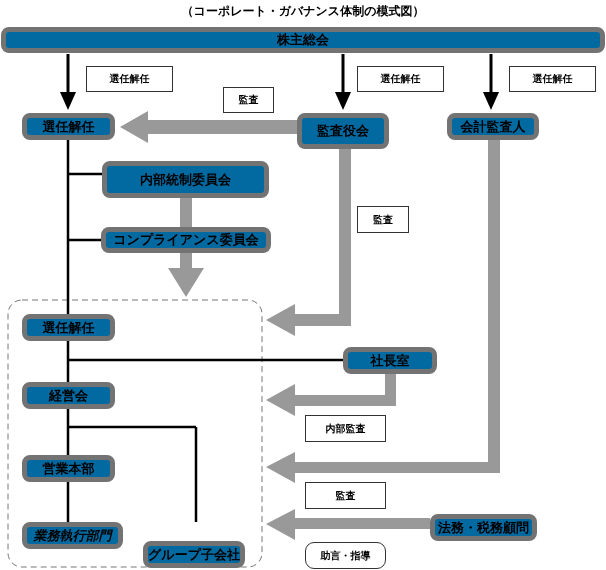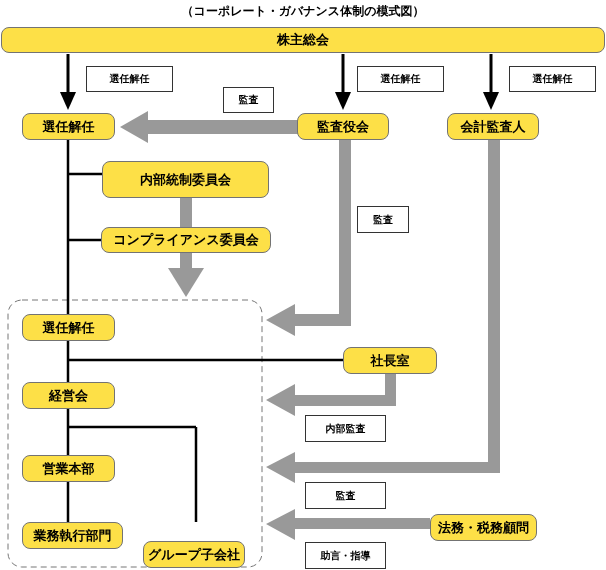--- a/index.html
+++ b/index.html
@@ -1,20 +1,20 @@
 <!DOCTYPE html>
 <html><head>
 <meta charset="utf-8">
 <style>
   html, body { margin:0; padding:0; background:#fff; }
   body { width:606px; height:570px; position:relative; overflow:hidden;
          font-family:"DejaVu Sans", sans-serif; color:#000; }
   .title { position:absolute; left:0; top:0; width:606px; text-align:center;
            font-size:12px; font-weight:bold; line-height:22px; }
-  .node { position:absolute; background:#fde047; border:1px solid #737373;
+  .node { position:absolute; background:#0369a1; border:5px solid #737373;
           border-radius:8px; box-sizing:border-box; text-align:center;
           font-size:13px; font-weight:bold; display:flex; align-items:center;
           justify-content:center; white-space:nowrap; letter-spacing:0px; }
   .label { position:absolute; background:#fff; border:1px solid #333;
            box-sizing:border-box; text-align:center; font-size:10px; font-weight:bold;
            display:flex; align-items:center; justify-content:center; white-space:nowrap; }
   svg.lines { position:absolute; left:0; top:0; }
 </style>
 </head>
 <body>
@@ -76,34 +76,34 @@
 
   <g fill="#999">
     <rect x="290" y="518" width="140" height="11"></rect>
     <polygon points="266,524 295,509 295,540"></polygon>
   </g>
 </svg>
 
 <div class="node" style="left:1px;top:27px;width:604px;height:26px;">株主総会</div>
 
 <div class="node" style="left:22px;top:113px;width:93px;height:27px;">選任解任</div>
-<div class="node" style="left:297px;top:113px;width:92px;height:27px;">監査役会</div>
+<div class="node" style="left:297px;top:113px;width:92px;height:36px;">監査役会</div>
 <div class="node" style="left:447px;top:113px;width:92px;height:27px;">会計監査人</div>
 
 <div class="node" style="left:102px;top:161px;width:167px;height:37px;">内部統制委員会</div>
 <div class="node" style="left:101px;top:227px;width:170px;height:26px;">コンプライアンス委員会</div>
 
 <div class="node" style="left:22px;top:314px;width:93px;height:27px;">選任解任</div>
 <div class="node" style="left:343px;top:347px;width:94px;height:27px;">社長室</div>
 <div class="node" style="left:22px;top:382px;width:93px;height:27px;">経営会</div>
 <div class="node" style="left:22px;top:455px;width:93px;height:27px;">営業本部</div>
-<div class="node" style="left:22px;top:522px;width:101px;height:27px;">業務執行部門</div>
+<div class="node" style="left:22px;top:522px;width:101px;height:27px;font-style:italic;">業務執行部門</div>
 <div class="node" style="left:143px;top:541px;width:102px;height:27px;">グループ子会社</div>
 <div class="node" style="left:430px;top:514px;width:107px;height:27px;">法務・税務顧問</div>
 
 <div class="label" style="left:86px;top:66px;width:87px;height:26px;">選任解任</div>
 <div class="label" style="left:357px;top:66px;width:87px;height:26px;">選任解任</div>
 <div class="label" style="left:509px;top:66px;width:87px;height:26px;">選任解任</div>
 <div class="label" style="left:223px;top:87px;width:51px;height:26px;">監査</div>
 <div class="label" style="left:357px;top:206px;width:52px;height:27px;">監査</div>
 <div class="label" style="left:305px;top:415px;width:81px;height:27px;">内部監査</div>
 <div class="label" style="left:305px;top:482px;width:81px;height:27px;">監査</div>
-<div class="label" style="left:305px;top:542px;width:81px;height:27px;">助言・指導</div>
+<div class="label" style="left:305px;top:542px;width:81px;height:27px;border-radius:9px;">助言・指導</div>
 
 </body></html>

